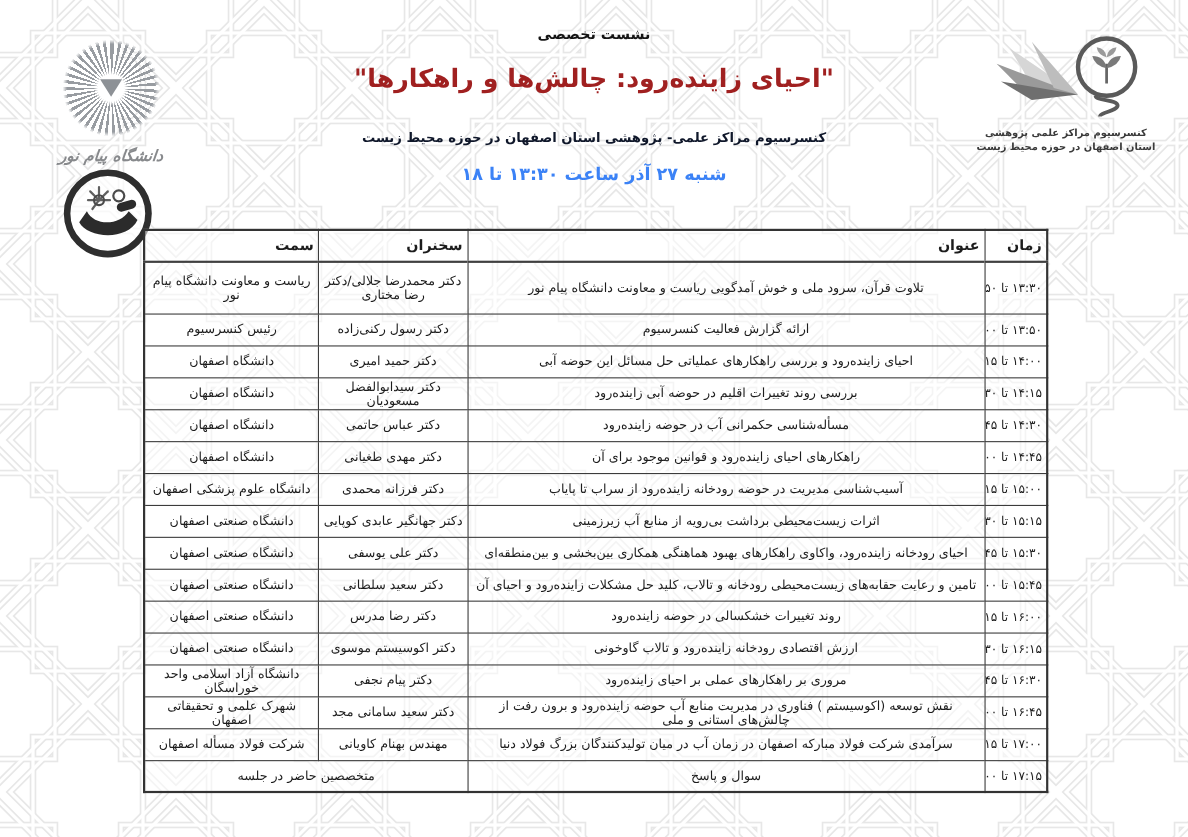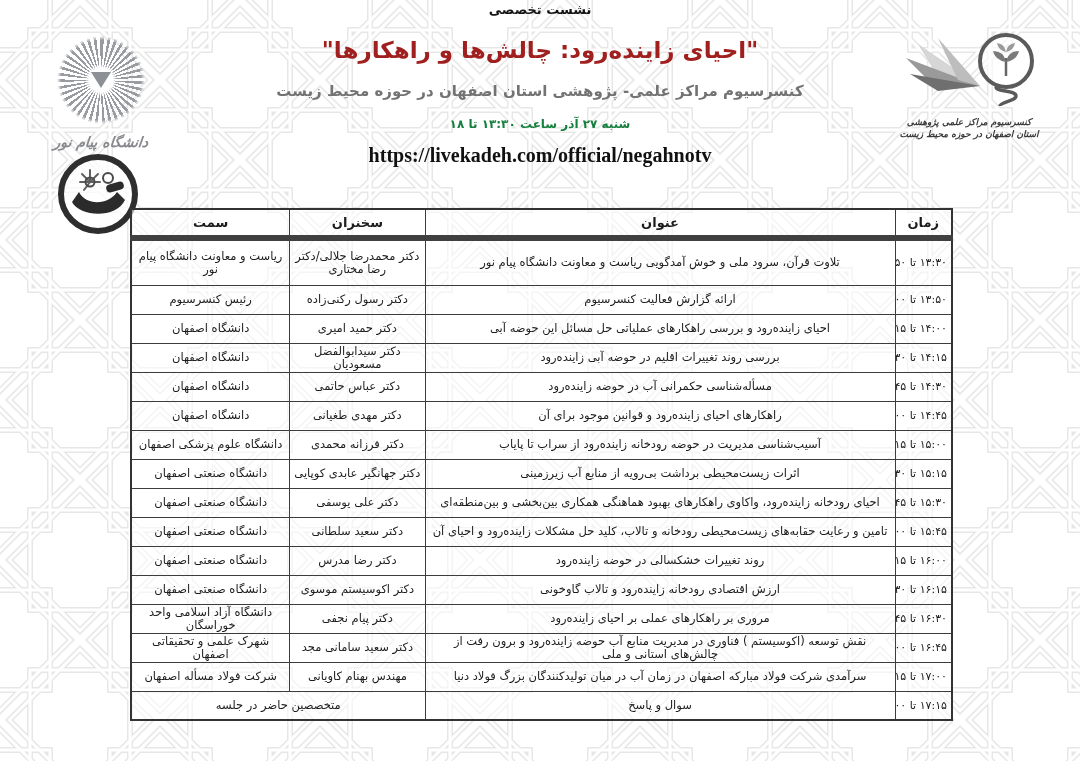--- a/index.html
+++ b/index.html
@@ -6,25 +6,25 @@
   html,body { margin:0; padding:0; }
   body {
     width:1080px; height:761px; position:relative; overflow:hidden;
     background:#ffffff;
     font-family:"DejaVu Sans", sans-serif;
   }
   .bg-svg { position:absolute; left:0; top:0; z-index:0; }
   .content { position:absolute; inset:0; z-index:1; }
 
   
-  .head-center { position:absolute; left:140px; right:140px; top:2px; text-align:center; }
+  .head-center { position:absolute; left:140px; right:140px; top:24px; text-align:center; }
   .kicker   { font-size:13px; font-weight:bold; color:#141414; }
   .title    { font-size:23px; font-weight:bold; color:#a02020; margin-top:20px; }
-  .subtitle { font-size:15px; font-weight:bold; color:#737373; margin-top:19px; }
-  .datetime { font-size:12px; font-weight:bold; color:#15803d; margin-top:17px; }
+  .subtitle { font-size:12px; font-weight:bold; color:#0f172a; margin-top:33px; }
+  .datetime { font-size:16px; font-weight:bold; color:#3b82f6; margin-top:17px; }
   .url      { font-size:20px; font-weight:bold; color:#111; margin-top:13px;
               font-family:"Liberation Serif", serif; direction:ltr; }
 
   
   .logo-pnu { position:absolute; left:46px; top:32px; width:110px; text-align:center; }
   .burst-wrap { position:relative; width:96px; height:96px; margin:0 auto; }
   .burst {
     position:absolute; inset:0; border-radius:50%;
     background:repeating-conic-gradient(#989ca1 0deg 4deg, rgba(255,255,255,0) 4deg 9.2deg);
     -webkit-mask:radial-gradient(circle, transparent 0 12px, #000 16px 40px, transparent 44px);
@@ -33,35 +33,35 @@
   .burst-core {
     position:absolute; left:38px; top:40px; width:0; height:0;
     border-left:10px solid transparent; border-right:10px solid transparent;
     border-top:16px solid #8d9196;
   }
   .pnu-name { margin-top:6px; font-size:14px; font-weight:bold; font-style:italic;
               color:#87898c; transform:skewX(-6deg); white-space:nowrap; }
   .logo-badge { position:absolute; left:56px; top:152px; }
 
   
-  .logo-consortium { position:absolute; right:18px; top:28px; width:186px; text-align:center;font-style:italic; }
+  .logo-consortium { position:absolute; right:18px; top:28px; width:186px; text-align:center; }
   .cons-text { margin-top:2px; font-size:9px; font-weight:bold; color:#3a3a3a; line-height:12px; }
 
   
   .sched {
     position:absolute; left:130px; top:208px; width:823px;
     border-collapse:collapse; direction:rtl; table-layout:fixed;
     background:rgba(255,255,255,0.55);
   }
   .sched th, .sched td {
     border:1px solid #3c3c3c; text-align:center; vertical-align:middle;
     color:#1c1c1c; padding:1px 4px; overflow:hidden;
   }
   .sched { border:2px solid #333; }
-  .sched thead th { font-size:13px; font-weight:bold; height:24px; border-bottom:6px solid #404040; }
+  .sched thead th { font-size:13px; font-weight:bold; height:24px; border-bottom:2px solid #404040;text-align:right; }
   .sched td { font-size:11.5px; line-height:13px; }
   .sched td.time { font-size:11px; white-space:nowrap;padding-left:32px; }
   .sched tr { height:29px; }
   .sched tr.tall { height:47px; }
 </style>
 </head>
 <body>
 
 <svg class="bg-svg" width="1080" height="761" aria-hidden="true">
   <defs>
@@ -140,21 +140,20 @@
       <div>کنسرسیوم مراکز علمی پژوهشی</div>
       <div>استان اصفهان در حوزه محیط زیست</div>
     </div>
   </div>
 
   <div class="head-center">
     <div class="kicker" dir="rtl">نشست تخصصی</div>
     <div class="title" dir="rtl">"احیای زاینده‌رود: چالش‌ها و راهکارها"</div>
     <div class="subtitle" dir="rtl">کنسرسیوم مراکز علمی- پژوهشی استان اصفهان در حوزه محیط زیست</div>
     <div class="datetime" dir="rtl">شنبه ۲۷ آذر ساعت ۱۳:۳۰ تا ۱۸</div>
-    <div class="url">https://livekadeh.com/official/negahnotv</div>
   </div>
 
   <table class="sched">
     <thead>
       <tr>
         <th style="width:56px">زمان</th>
         <th style="width:462px">عنوان</th>
         <th style="width:133px">سخنران</th>
         <th style="width:156px">سمت</th>
       </tr>

